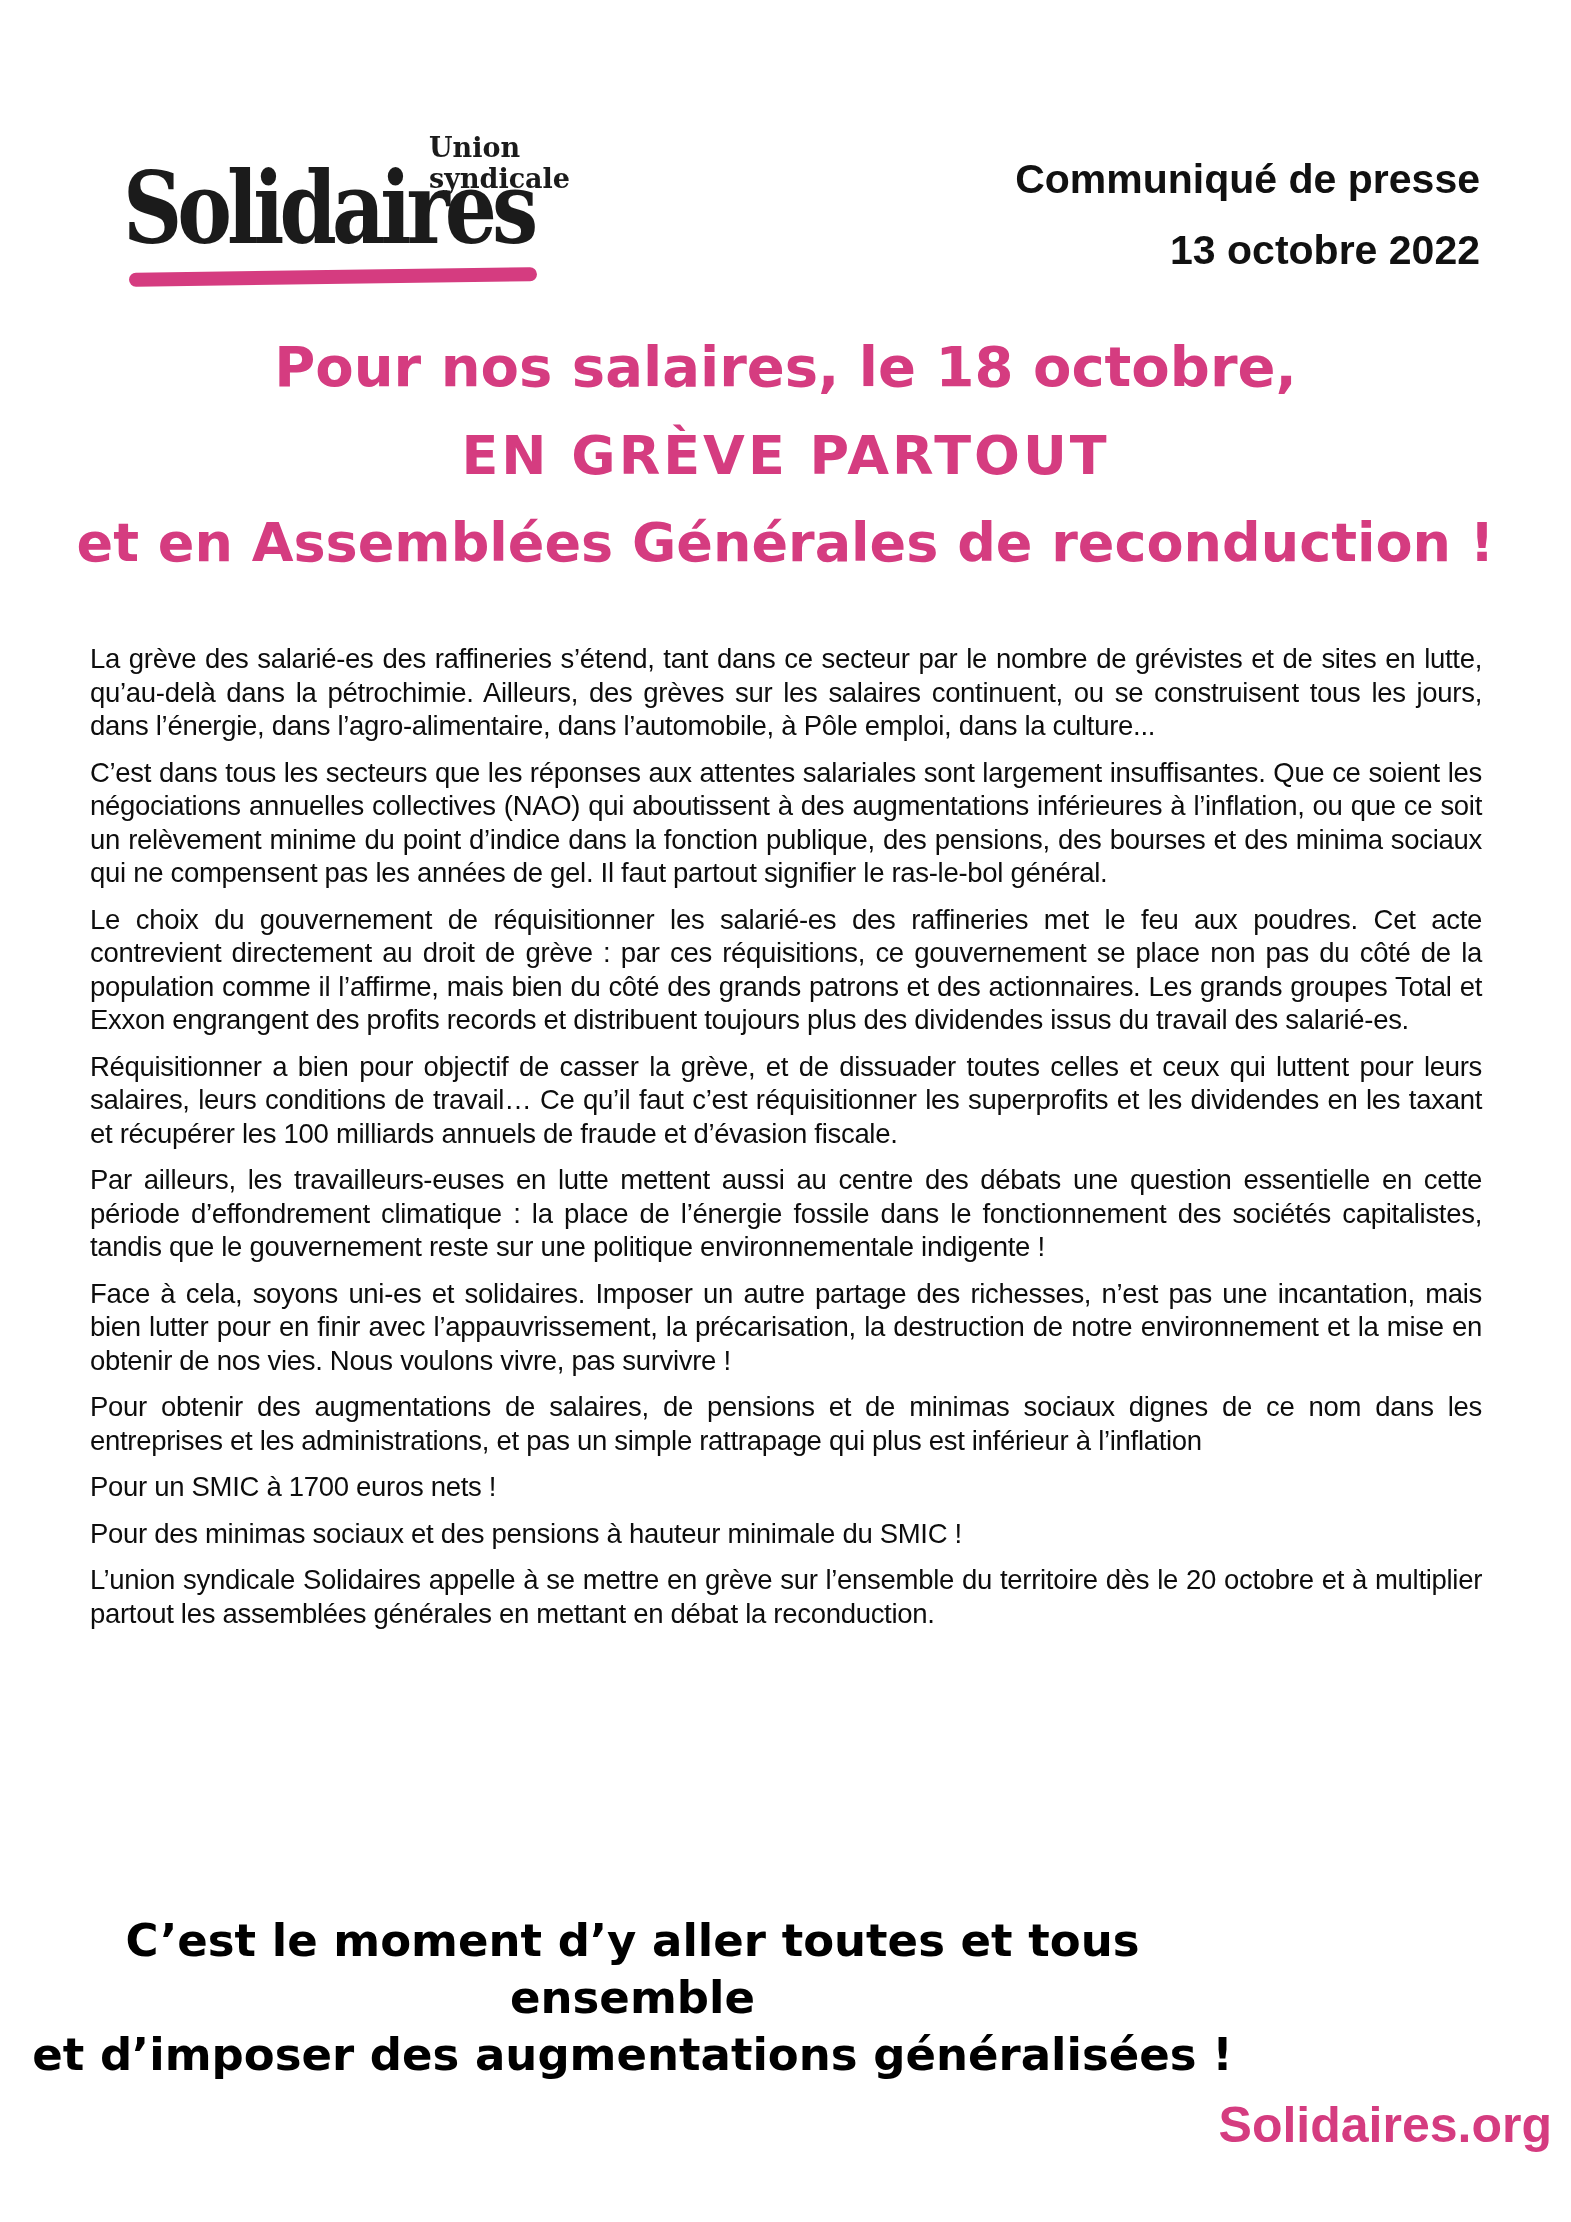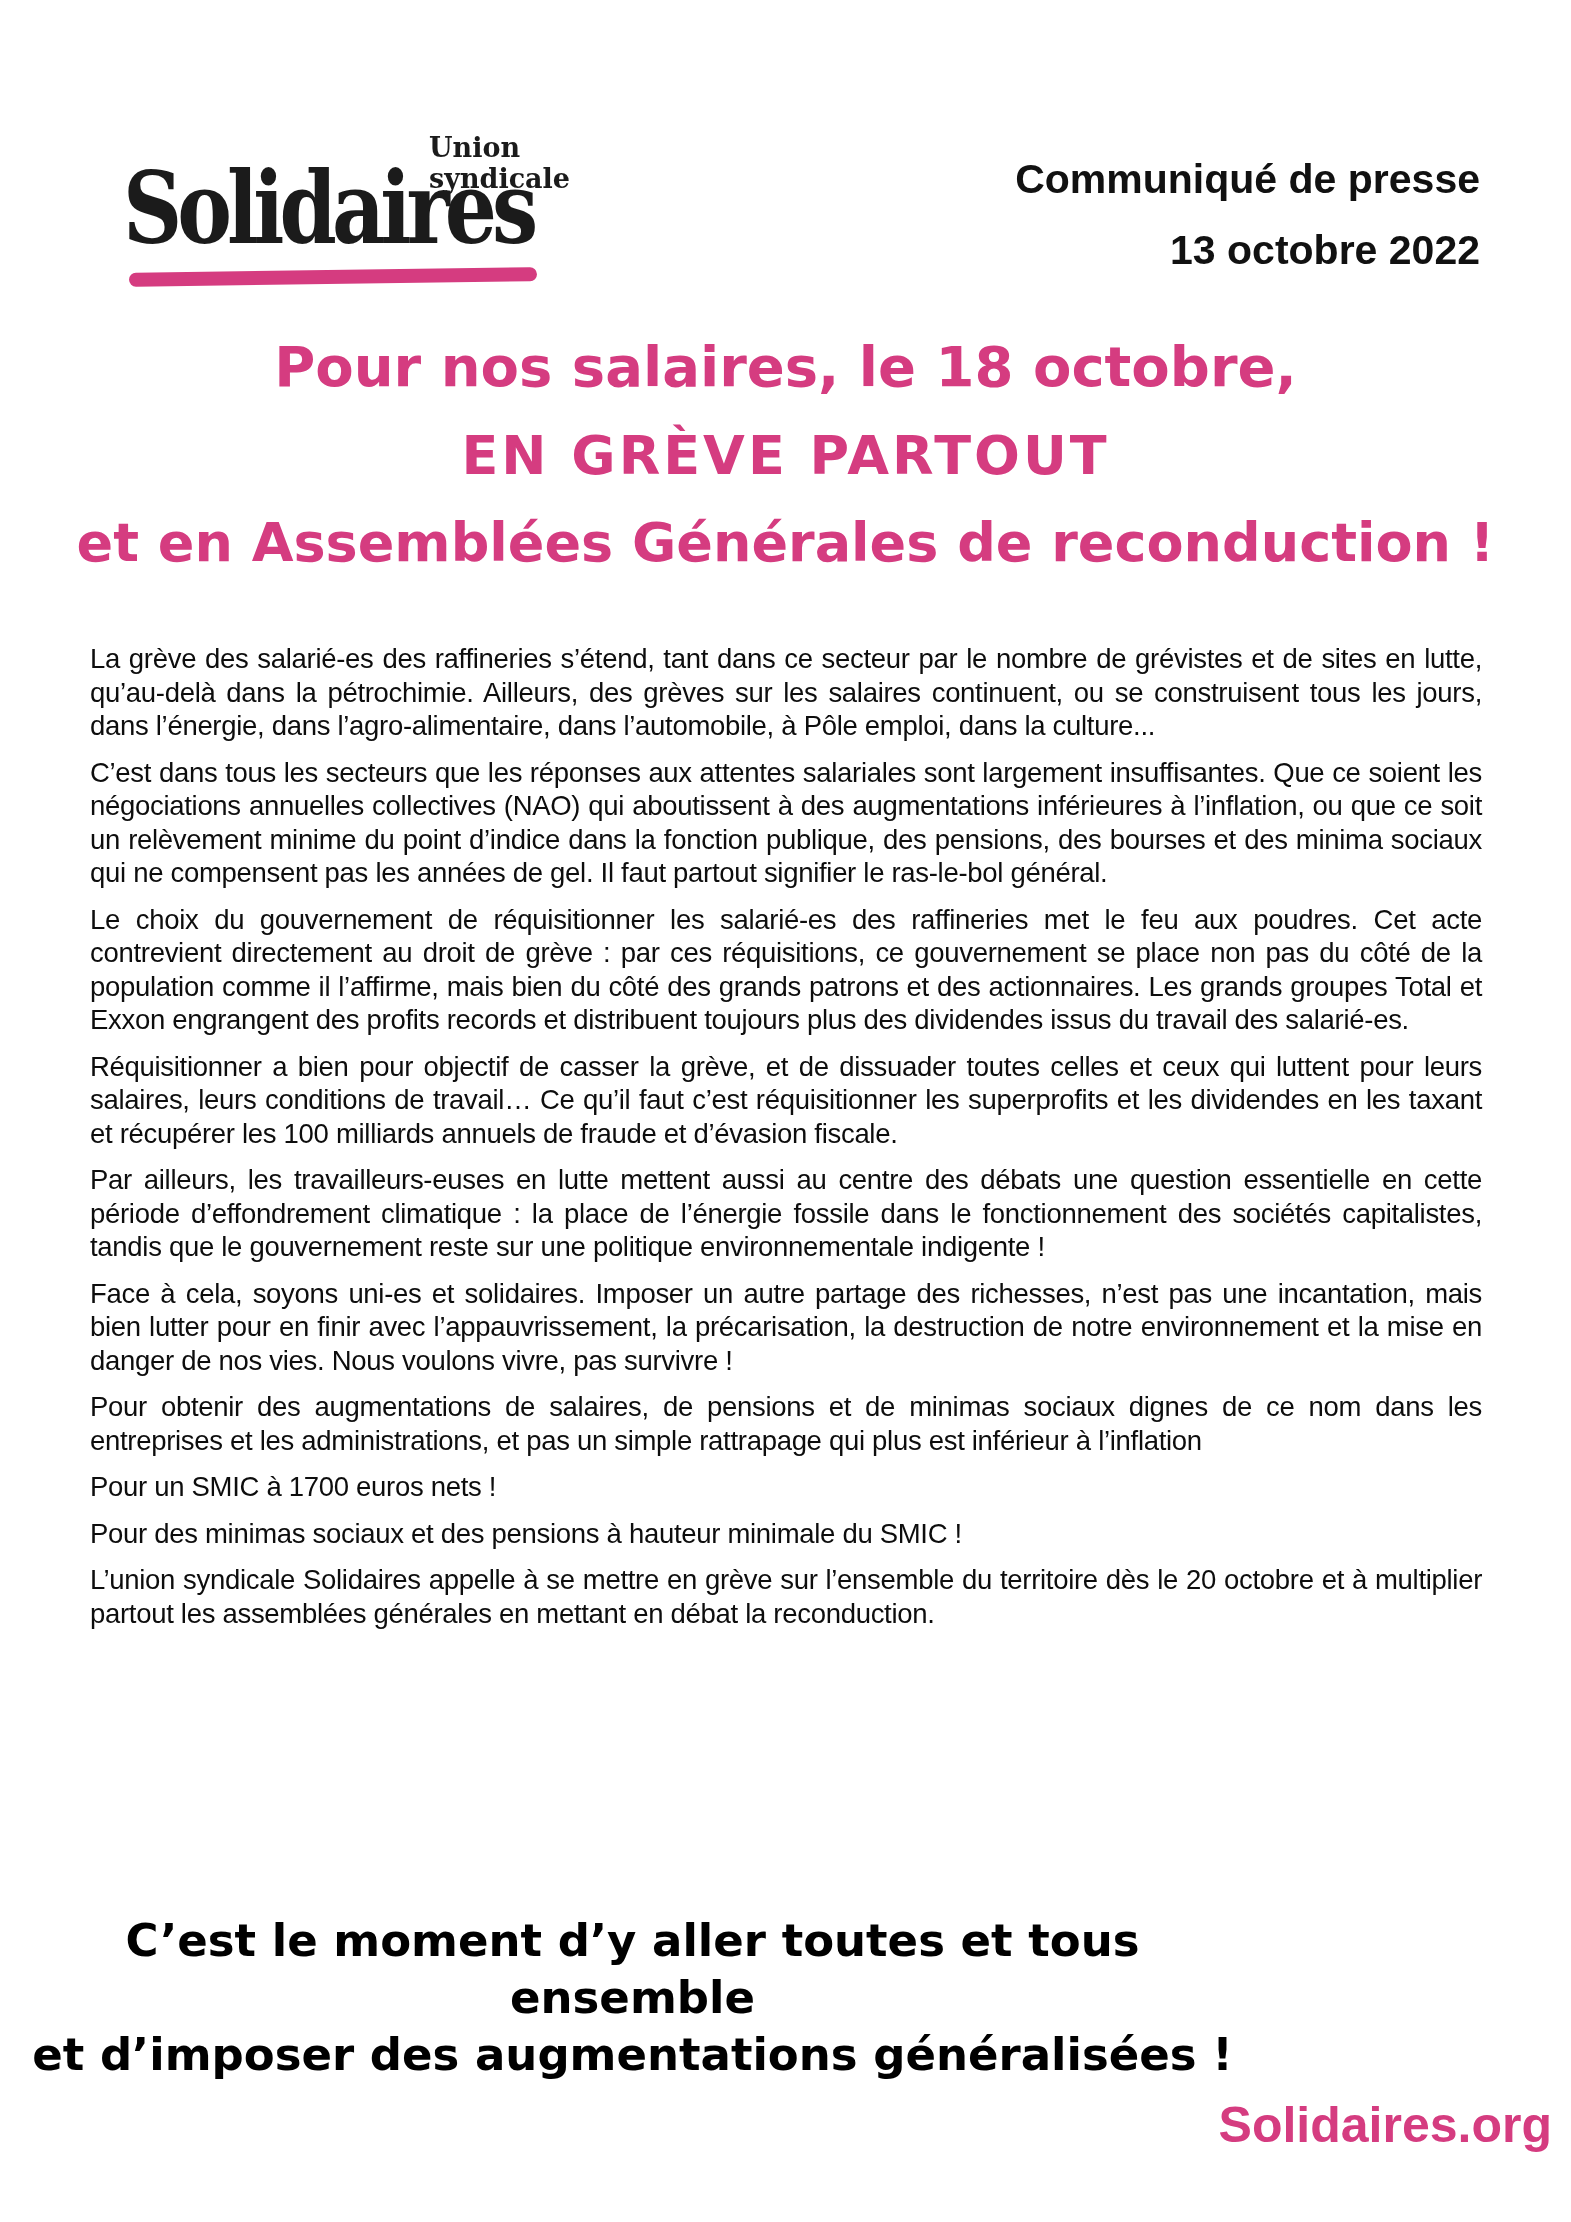--- a/index.html
+++ b/index.html
@@ -96,21 +96,21 @@
     <div class="headline-line2">EN GRÈVE PARTOUT</div>
     <div class="headline-line3">et en Assemblées Générales de reconduction !</div>
   </div>
 
   <div class="body-text">
     <p>La grève des salarié-es des raffineries s’étend, tant dans ce secteur par le nombre de grévistes et de sites en lutte, qu’au-delà dans la pétrochimie. Ailleurs, des grèves sur les salaires continuent, ou se construisent tous les jours, dans l’énergie, dans l’agro-alimentaire, dans l’automobile, à Pôle emploi, dans la culture...</p>
     <p>C’est dans tous les secteurs que les réponses aux attentes salariales sont largement insuffisantes. Que ce soient les négociations annuelles collectives (NAO) qui aboutissent à des augmentations inférieures à l’inflation, ou que ce soit un relèvement minime du point d’indice dans la fonction publique, des pensions, des bourses et des minima sociaux qui ne compensent pas les années de gel. Il faut partout signifier le ras-le-bol général.</p>
     <p>Le choix du gouvernement de réquisitionner les salarié-es des raffineries met le feu aux poudres. Cet acte contrevient directement au droit de grève : par ces réquisitions, ce gouvernement se place non pas du côté de la population comme il l’affirme, mais bien du côté des grands patrons et des actionnaires. Les grands groupes Total et Exxon engrangent des profits records et distribuent toujours plus des dividendes issus du travail des salarié-es.</p>
     <p>Réquisitionner a bien pour objectif de casser la grève, et de dissuader toutes celles et ceux qui luttent pour leurs salaires, leurs conditions de travail… Ce qu’il faut c’est réquisitionner les superprofits et les dividendes en les taxant et récupérer les 100 milliards annuels de fraude et d’évasion fiscale.</p>
     <p>Par ailleurs, les travailleurs-euses en lutte mettent aussi au centre des débats une question essentielle en cette période d’effondrement climatique : la place de l’énergie fossile dans le fonctionnement des sociétés capitalistes, tandis que le gouvernement reste sur une politique environnementale indigente !</p>
-    <p>Face à cela, soyons uni-es et solidaires. Imposer un autre partage des richesses, n’est pas une incantation, mais bien lutter pour en finir avec l’appauvrissement, la précarisation, la destruction de notre environnement et la mise en danger de nos vies. Nous voulons vivre, pas survivre !</p>
+    <p>Face à cela, soyons uni-es et solidaires. Imposer un autre partage des richesses, n’est pas une incantation, mais bien lutter pour en finir avec l’appauvrissement, la précarisation, la destruction de notre environnement et la mise en obtenir de nos vies. Nous voulons vivre, pas survivre !</p>
     <p>Pour obtenir des augmentations de salaires, de pensions et de minimas sociaux dignes de ce nom dans les entreprises et les administrations, et pas un simple rattrapage qui plus est inférieur à l’inflation</p>
     <p>Pour un SMIC à 1700 euros nets !</p>
     <p>Pour des minimas sociaux et des pensions à hauteur minimale du SMIC !</p>
     <p>L’union syndicale Solidaires appelle à se mettre en grève sur l’ensemble du territoire dès le 20 octobre et à multiplier partout les assemblées générales en mettant en débat la reconduction.</p>
   </div>
 
   <div class="slogan">
     <div>C’est le moment d’y aller toutes et tous ensemble</div>
     <div>et d’imposer des augmentations généralisées !</div>
   </div>

